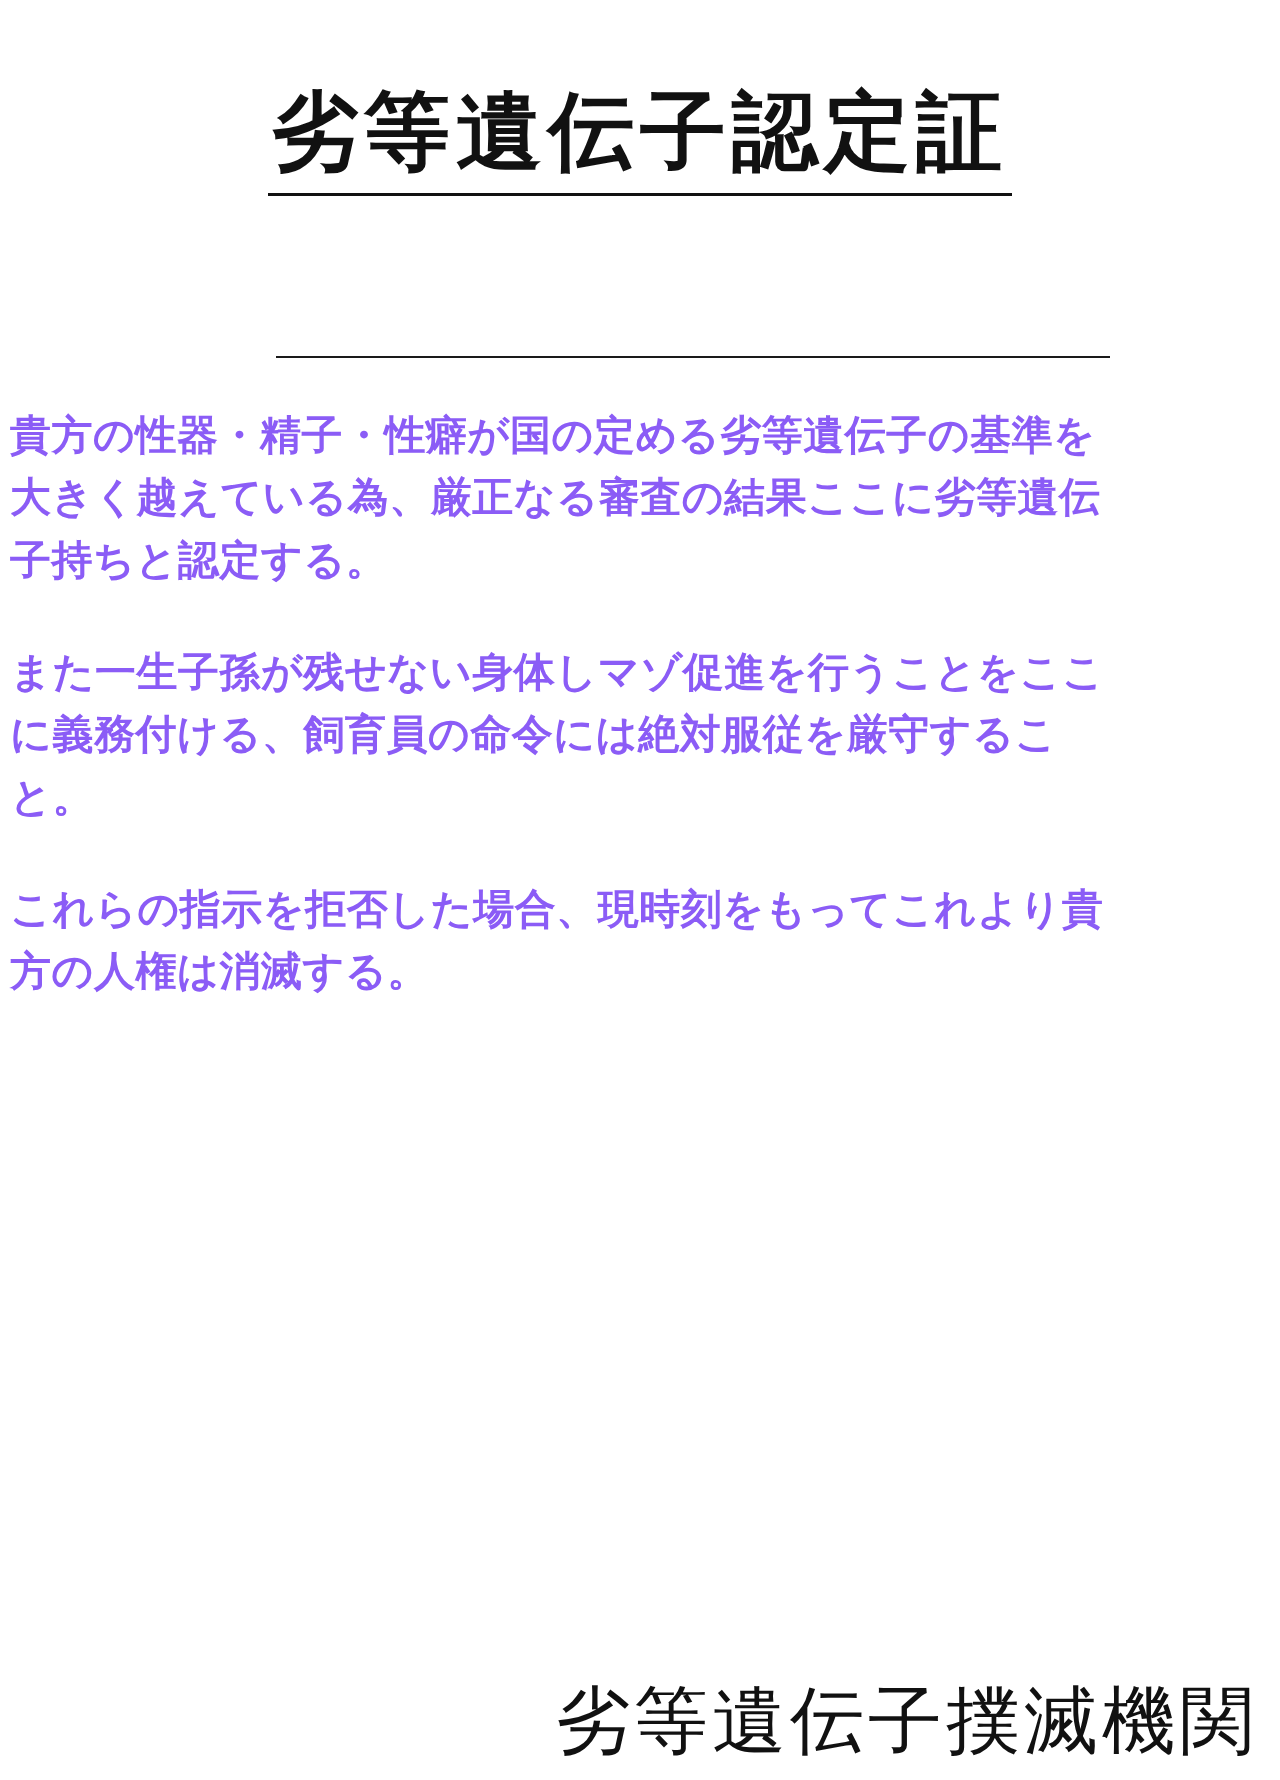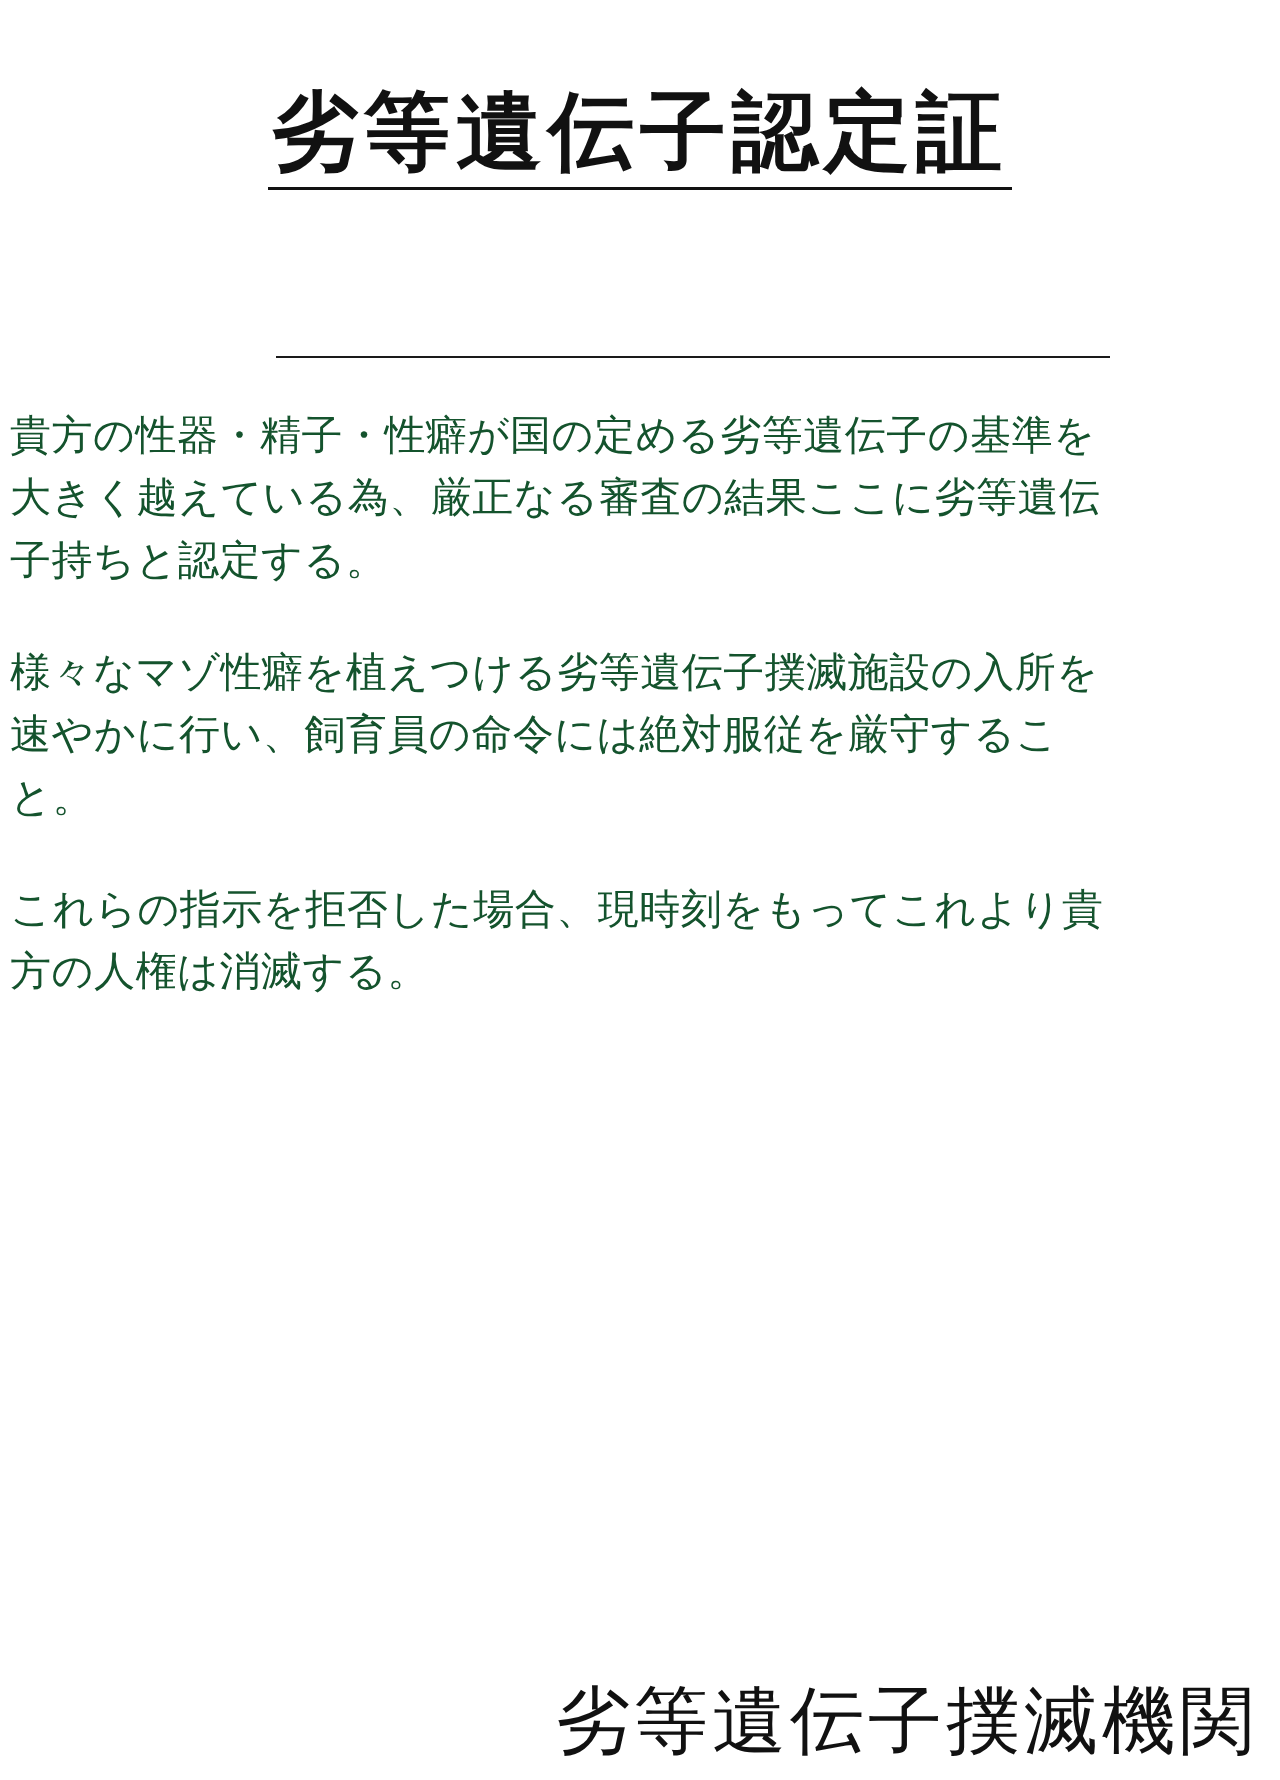--- a/index.html
+++ b/index.html
@@ -30,21 +30,21 @@
     text-align: center;
   }
   .title {
     display: inline-block;
     font-family: "DejaVu Serif", serif;
     font-weight: 700;
     font-size: 86px;
     line-height: 1.18;
     letter-spacing: 6px;
     color: #111111;
-    padding: 0 4px 6px 4px;
+    padding: 0 4px 12px 4px;
     border-bottom: 3px solid #111111;
     white-space: nowrap;
   }
 
   
   .mid-rule {
     position: absolute;
     top: 356px;
     left: 276px;
     width: 834px;
@@ -54,25 +54,25 @@
 
   
   .body-text {
     position: absolute;
     top: 404px;
     left: 10px;
     width: 1105px;
   }
   .para {
     font-family: "DejaVu Serif", serif;
-    font-weight: 400;
+    font-weight: 700;
     font-size: 41px;
     line-height: 1.52;
     letter-spacing: 0.5px;
-    color: #14532d;
+    color: #8b5cf6;
     margin: 0 0 50px 0;
     text-align: left;
   }
   .para:last-child {
     margin-bottom: 0;
   }
 
   
   .issuer {
     position: absolute;
@@ -93,19 +93,19 @@
 <div class="page">
 
   <div class="title-wrap">
     <h1 class="title">劣等遺伝子認定証</h1>
   </div>
 
   <div class="mid-rule"></div>
 
   <div class="body-text">
     <p class="para">貴方の性器・精子・性癖が国の定める劣等遺伝子の基準を大きく越えている為、厳正なる審査の結果ここに劣等遺伝子持ちと認定する。</p>
-    <p class="para">様々なマゾ性癖を植えつける劣等遺伝子撲滅施設の入所を速やかに行い、飼育員の命令には絶対服従を厳守すること。</p>
+    <p class="para">また一生子孫が残せない身体しマゾ促進を行うことをここに義務付ける、飼育員の命令には絶対服従を厳守すること。</p>
     <p class="para">これらの指示を拒否した場合、現時刻をもってこれより貴方の人権は消滅する。</p>
   </div>
 
   <div class="issuer">劣等遺伝子撲滅機関</div>
 
 </div>
 
 </body></html>

